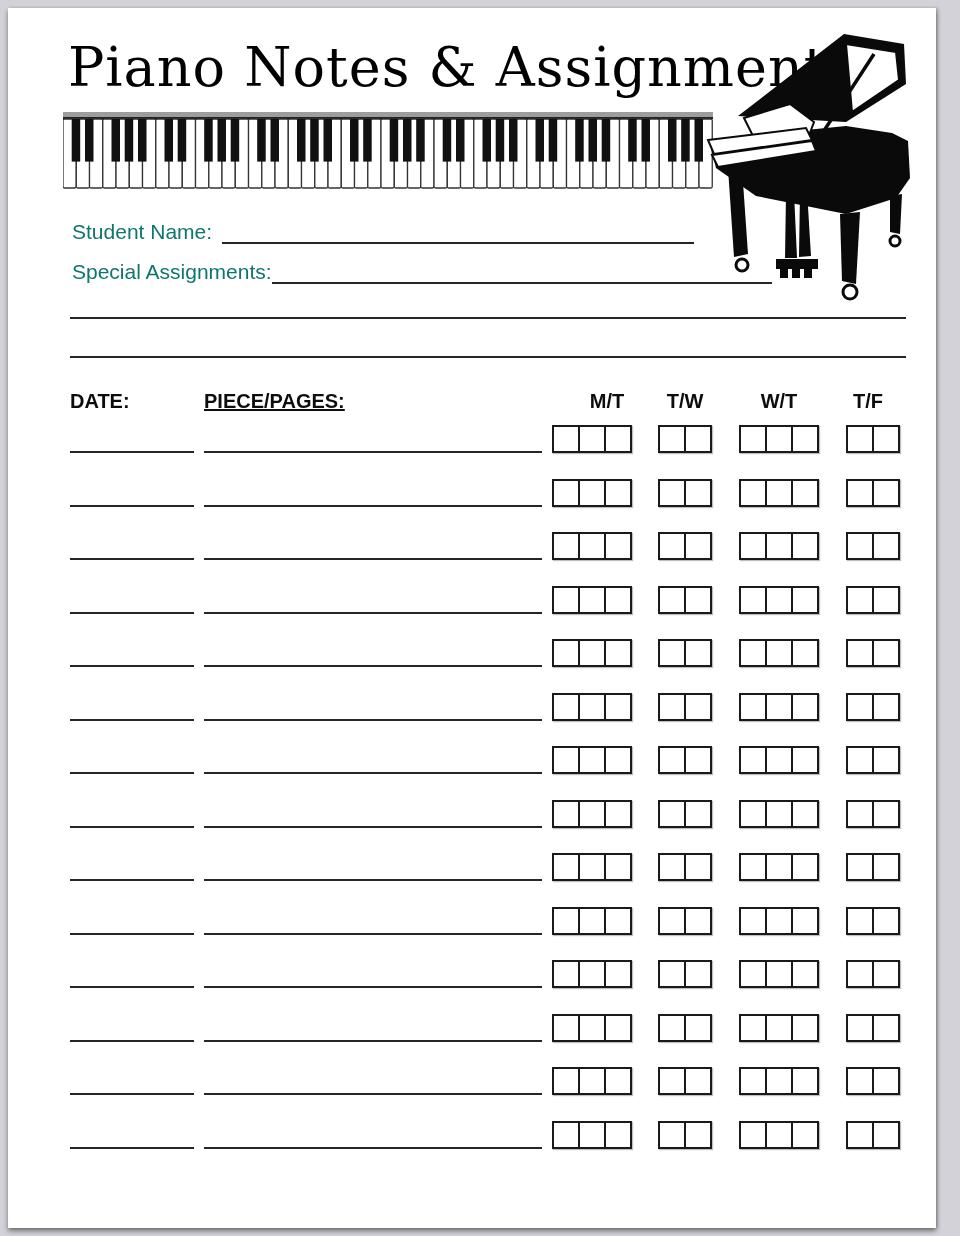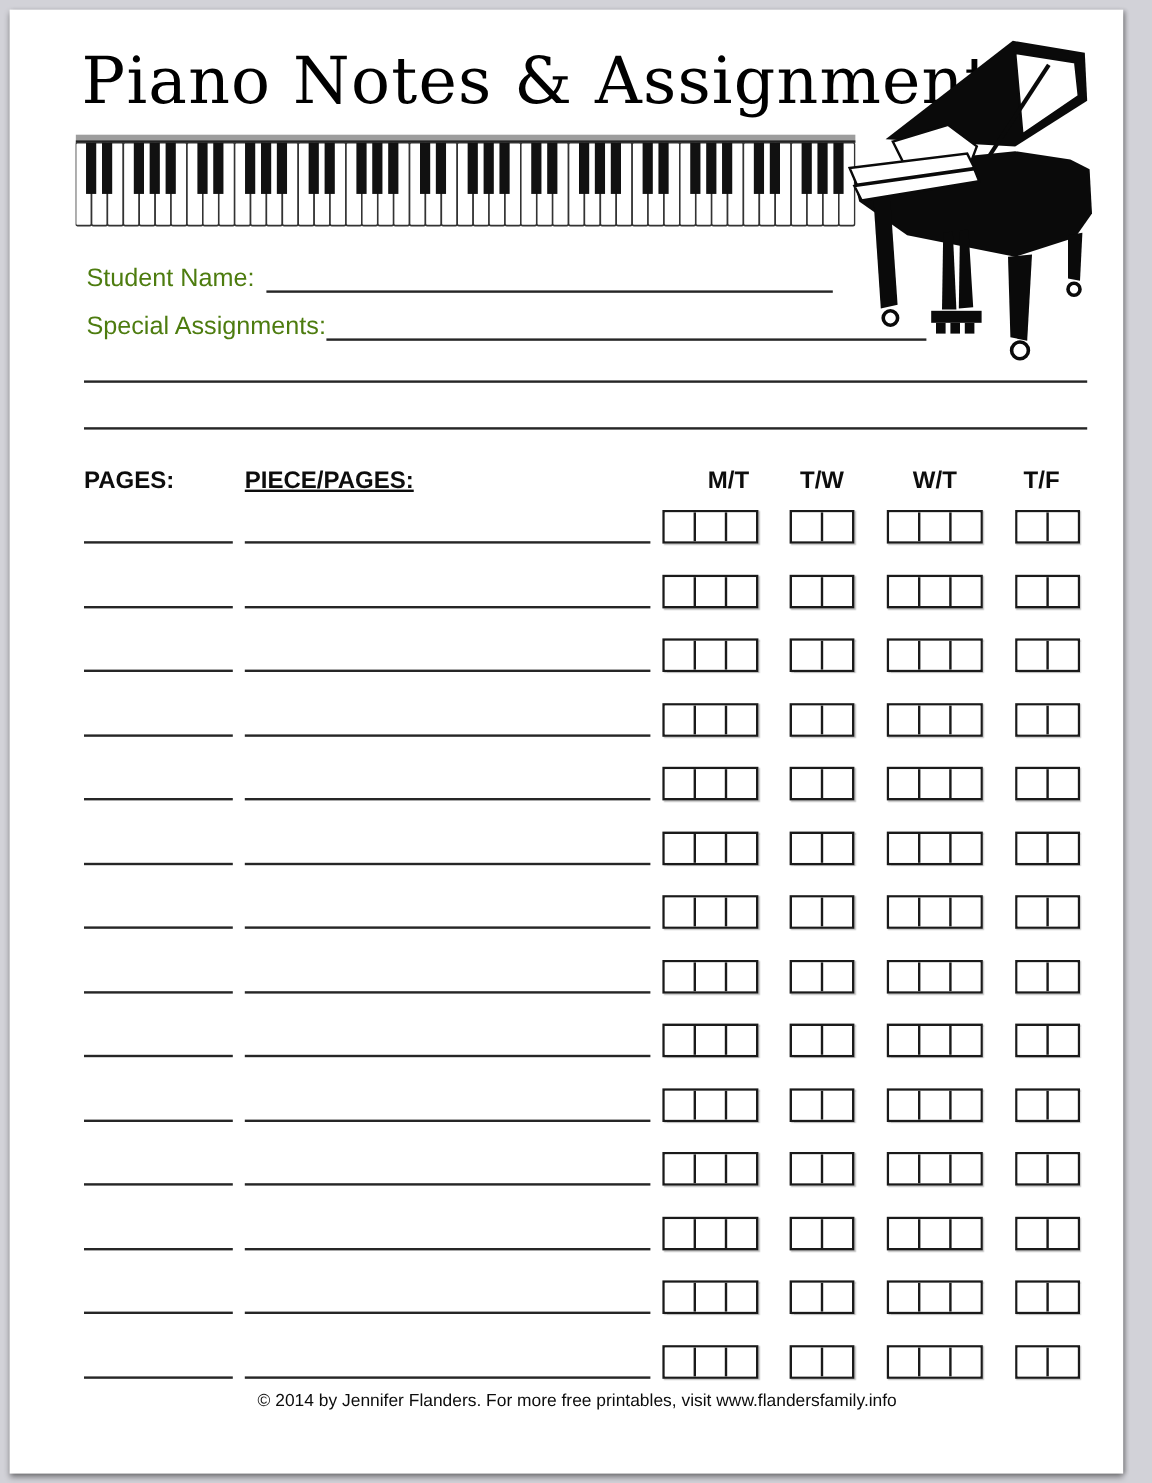--- a/index.html
+++ b/index.html
@@ -14,21 +14,21 @@
     box-shadow:0 3px 5px rgba(0,0,0,.45),2px 0 3px rgba(0,0,0,.18);
   }
   .title{
     position:absolute;left:60px;top:28px;width:704px;height:74px;
     margin:0;text-align:center;
     font-family:"DejaVu Serif",serif;font-weight:normal;
     font-size:54px;letter-spacing:1px;color:#000;white-space:nowrap;
   }
   .keyboard{position:absolute;left:55px;top:104px;}
   .grand-piano{position:absolute;left:686px;top:20px;}
-  .field-label{position:absolute;font-size:21px;color:#4d7c0f;}
+  .field-label{position:absolute;font-size:21px;color:#0f766e;}
   .rule{position:absolute;border-bottom:2px solid #262626;height:0;}
   .student-label{left:64px;top:212px;}
   .student-rule{left:214px;top:234px;width:472px;}
   .instructions-label{left:64px;top:252px;}
   .instructions-rule{left:264px;top:274px;width:500px;}
   .wide-rule-1{left:62px;top:309px;width:836px;}
   .wide-rule-2{left:62px;top:348px;width:836px;}
   .thead span{
     position:absolute;top:382px;font-size:20px;font-weight:bold;color:#0d0d0d;
     white-space:nowrap;
@@ -183,21 +183,21 @@
     <span class="field-label student-label">Student Name:</span>
     <div class="rule student-rule"></div>
 
     <span class="field-label instructions-label">Special Assignments:</span>
     <div class="rule instructions-rule"></div>
 
     <div class="rule wide-rule-1"></div>
     <div class="rule wide-rule-2"></div>
 
     <div class="thead">
-      <span class="h-date">PAGES:</span>
+      <span class="h-date">DATE:</span>
       <span class="h-piece">PIECE/PAGES:</span>
       <span class="h-col" style="left:559px">M/T</span>
       <span class="h-col" style="left:637px">T/W</span>
       <span class="h-col" style="left:731px">W/T</span>
       <span class="h-col" style="left:820px">T/F</span>
     </div>
 
     <div id="rows">
         <div class="prow" style="top: 417px;">
           <div class="rule date-rule"></div>
@@ -502,15 +502,14 @@
             <div class="cb"></div>
             <div class="cb"></div>
           </div>
           <div class="cbgroup" style="left:838px">
             <div class="cb"></div>
             <div class="cb"></div>
           </div>
         </div>
       </div>
 
-    <div class="footer">© 2014 by Jennifer Flanders. For more free printables, visit www.flandersfamily.info</div>
   </div>
 </div>
 
 </body></html>

